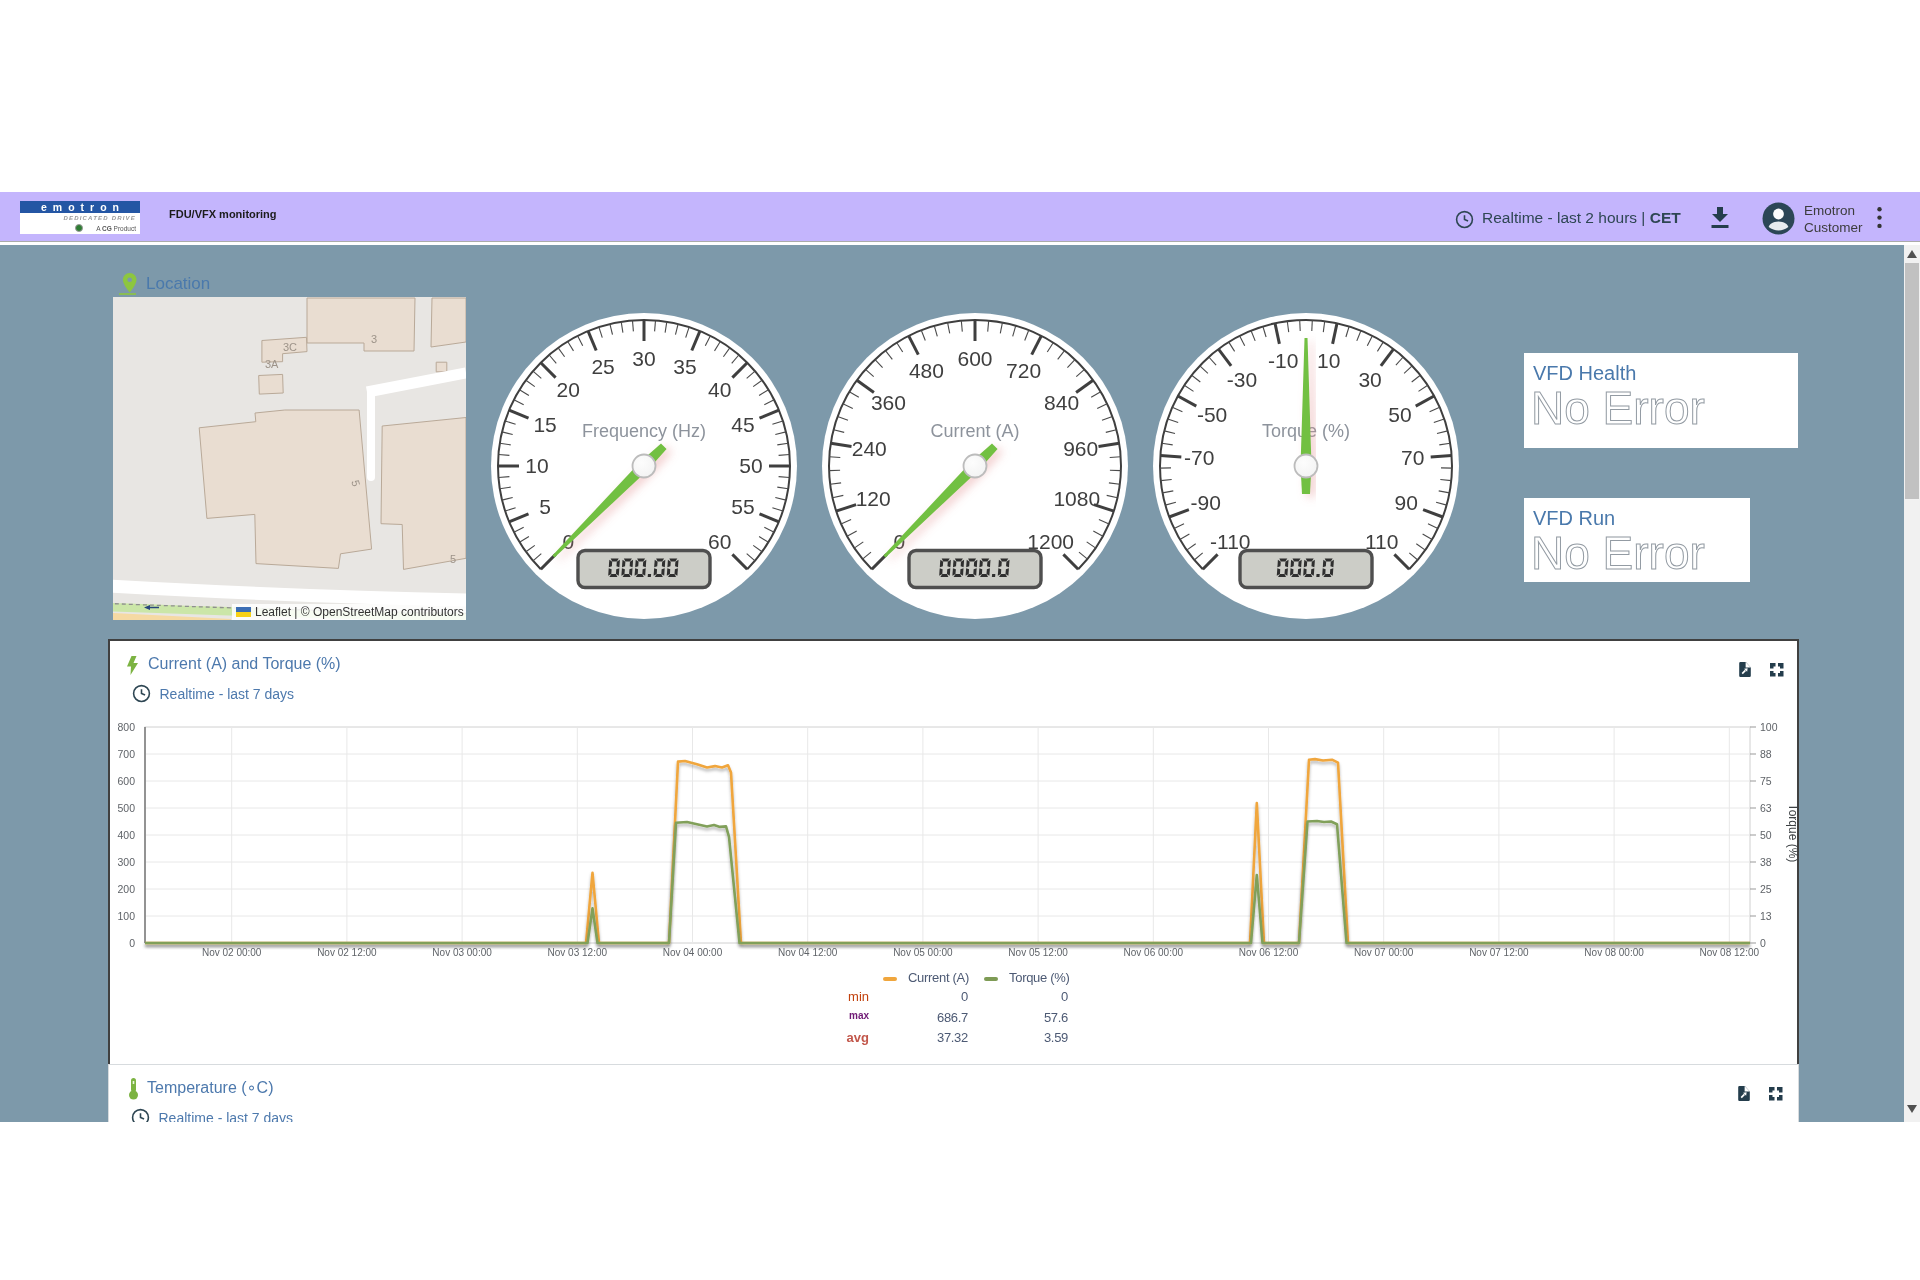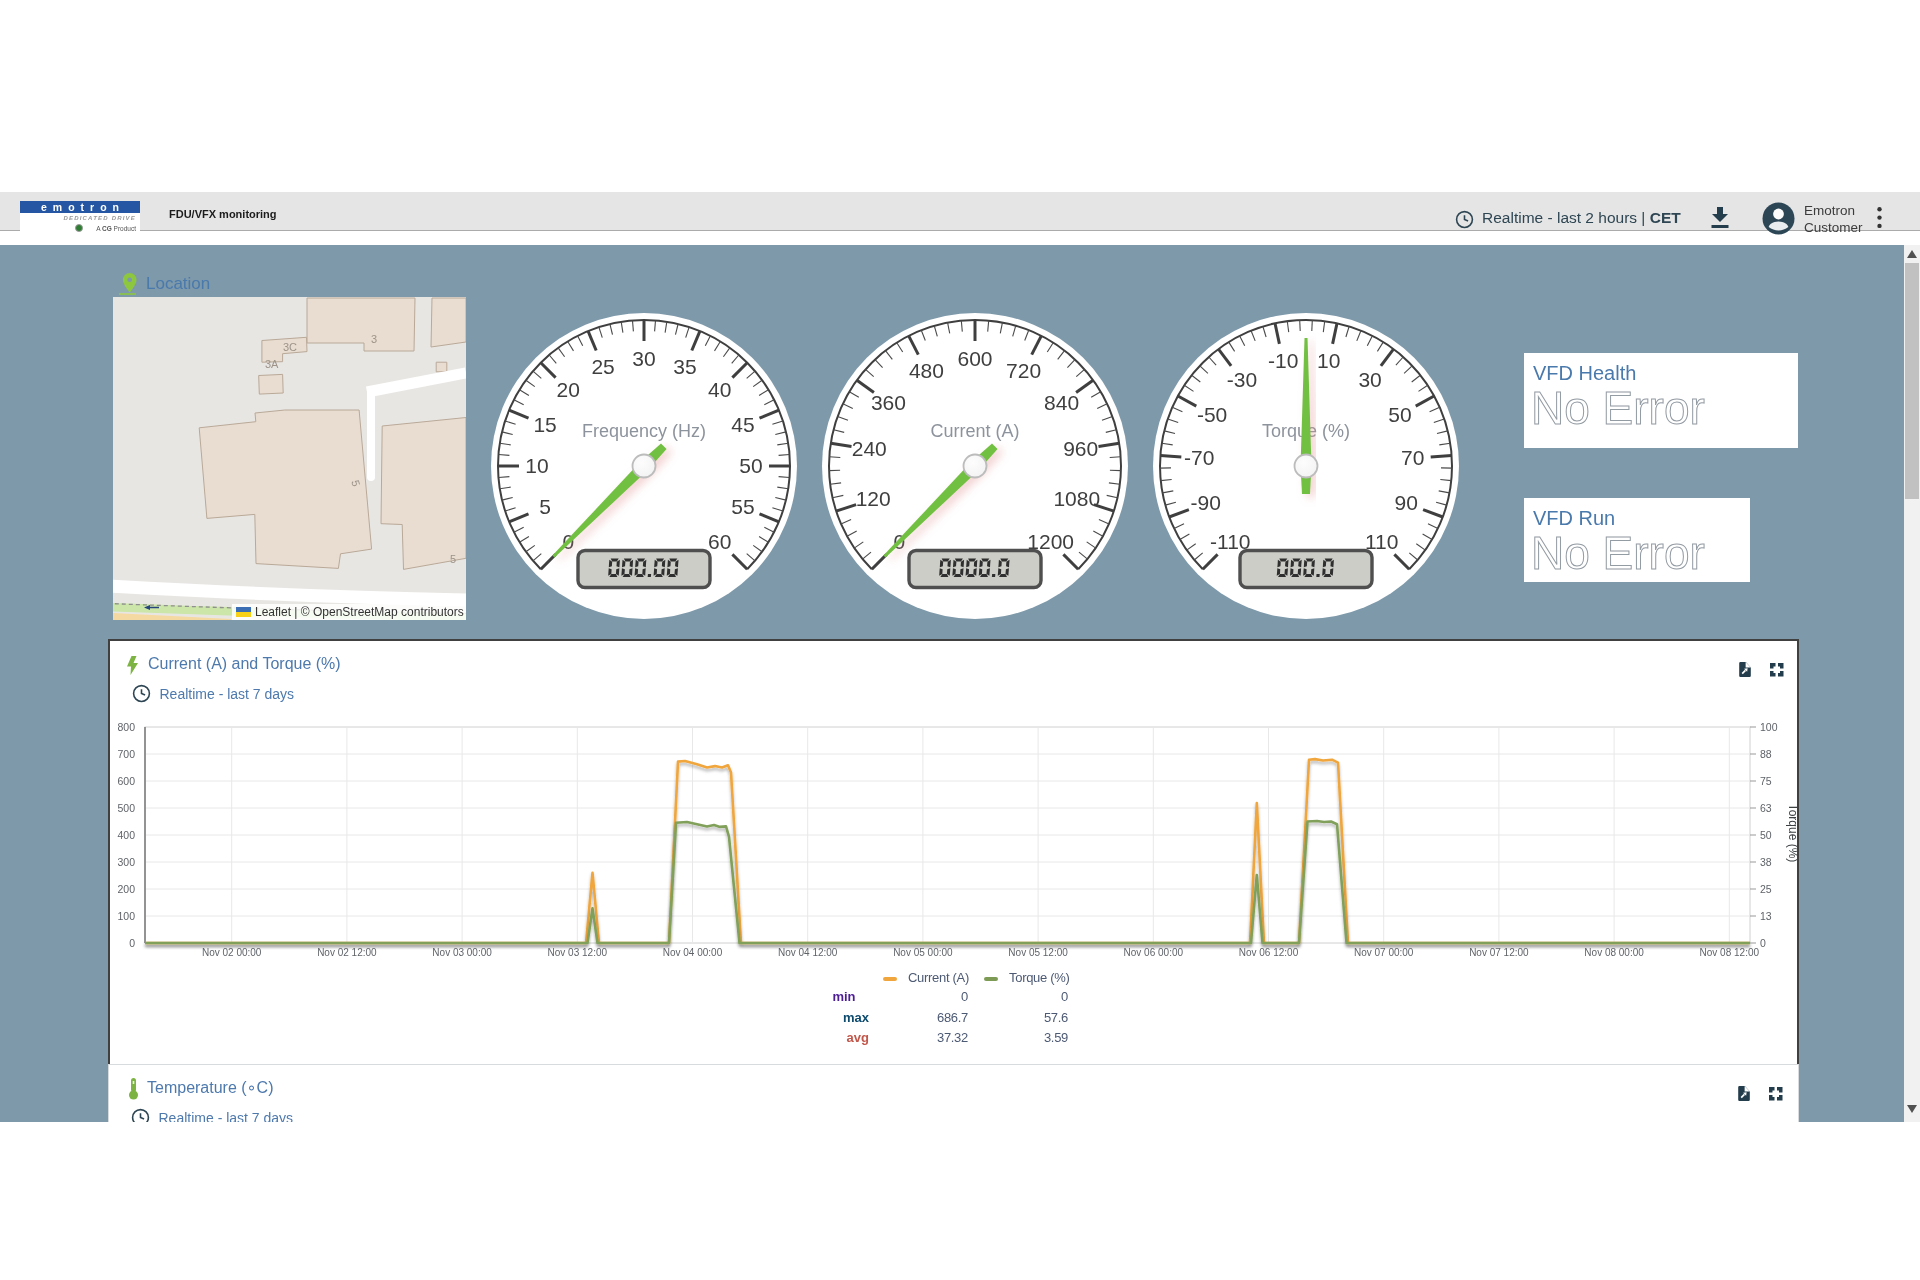--- a/index.html
+++ b/index.html
@@ -1,17 +1,17 @@
 <!DOCTYPE html>
 <html><head><meta charset="utf-8"><style>
 *{margin:0;padding:0;box-sizing:border-box}
 body{width:1920px;height:1280px;background:#ffffff;font-family:"Liberation Sans",sans-serif;position:relative;overflow:hidden}
 .abs{position:absolute}
 </style></head><body>
-<div class="abs" style="left:0;top:192px;width:1920px;height:39px;background:#e5e5e5;border-bottom:1px solid #ababab">
+<div class="abs" style="left:0;top:192px;width:1920px;height:50px;background:#c4b5fd;border-bottom:1px solid #ababab">
 <div class="abs" style="left:20px;top:9px;width:120px;height:33px;background:#ffffff">
 <div class="abs" style="left:0;top:0;width:120px;height:12px;background:#2456a4;color:#fff;font-weight:bold;font-size:10.5px;letter-spacing:6px;text-align:center;line-height:12px;padding-left:6px">emotron</div>
 <div class="abs" style="right:4px;top:14px;color:#9a9a9a;font-style:italic;font-weight:bold;font-size:6px;letter-spacing:1.2px">DEDICATED DRIVE</div>
 <div class="abs" style="right:4px;top:23.5px;color:#555;font-size:6.5px">A <b>CG</b> Product</div>
 <div class="abs" style="left:55px;top:22.5px;width:8px;height:8px;border-radius:50%;background:#2e7d32;border:1px solid #999"></div>
 </div>
 <div class="abs" style="left:169px;top:17px;font-size:11px;line-height:1;font-weight:bold;color:#1c1c1c">FDU/VFX monitoring</div>
 <svg class="abs" style="left:1455px;top:17.5px" width="19" height="19" viewBox="0 0 24 24">
       <circle cx="12" cy="12" r="10" fill="none" stroke="#2e4653" stroke-width="2"></circle>
       <path d="M12 6.5 V12 L16.5 14" fill="none" stroke="#2e4653" stroke-width="2"></path>
@@ -446,24 +446,24 @@
 <text x="1158.5" y="315" font-size="10" text-anchor="middle" fill="#5f6368" font-family="Liberation Sans, sans-serif">Nov 06 12:00</text>
 <text x="1273.7" y="315" font-size="10" text-anchor="middle" fill="#5f6368" font-family="Liberation Sans, sans-serif">Nov 07 00:00</text>
 <text x="1388.9" y="315" font-size="10" text-anchor="middle" fill="#5f6368" font-family="Liberation Sans, sans-serif">Nov 07 12:00</text>
 <text x="1504.1" y="315" font-size="10" text-anchor="middle" fill="#5f6368" font-family="Liberation Sans, sans-serif">Nov 08 00:00</text>
 <text x="1619.3" y="315" font-size="10" text-anchor="middle" fill="#5f6368" font-family="Liberation Sans, sans-serif">Nov 08 12:00</text>
 </svg>
 <div class="abs" style="left:773px;top:336px;width:14px;height:4px;background:#f0a63d;border-radius:2px"></div>
 <div class="abs" style="left:798px;top:330px;font-size:13px;line-height:1;letter-spacing:-0.3px;color:#4d5a74">Current (A)</div>
 <div class="abs" style="left:874px;top:336px;width:14px;height:4px;background:#7e9b55;border-radius:2px"></div>
 <div class="abs" style="left:899px;top:330px;font-size:13px;line-height:1;letter-spacing:-0.3px;color:#4d5a74">Torque (%)</div>
-<div class="abs" style="left:709px;top:349px;width:50px;text-align:center;font-size:13px;line-height:1;font-weight:bold;color:#4c1d95">min</div>
+<div class="abs" style="left:709px;top:349px;width:50px;text-align:right;font-size:13px;line-height:1;font-weight:normal;color:#c2410c">min</div>
 <div class="abs" style="left:778px;top:349px;width:80px;text-align:right;font-size:13px;line-height:1;letter-spacing:-0.3px;color:#4d5a74">0</div>
 <div class="abs" style="left:878px;top:349px;width:80px;text-align:right;font-size:13px;line-height:1;letter-spacing:-0.3px;color:#4d5a74">0</div>
-<div class="abs" style="left:709px;top:369.5px;width:50px;text-align:right;font-size:13px;line-height:1;font-weight:bold;color:#0c4a6e">max</div>
+<div class="abs" style="left:709px;top:369.5px;width:50px;text-align:right;font-size:10px;line-height:1;font-weight:bold;color:#701a75">max</div>
 <div class="abs" style="left:778px;top:369.5px;width:80px;text-align:right;font-size:13px;line-height:1;letter-spacing:-0.3px;color:#4d5a74">686.7</div>
 <div class="abs" style="left:878px;top:369.5px;width:80px;text-align:right;font-size:13px;line-height:1;letter-spacing:-0.3px;color:#4d5a74">57.6</div>
 <div class="abs" style="left:709px;top:390px;width:50px;text-align:right;font-size:13px;line-height:1;font-weight:bold;color:#c2574b">avg</div>
 <div class="abs" style="left:778px;top:390px;width:80px;text-align:right;font-size:13px;line-height:1;letter-spacing:-0.3px;color:#4d5a74">37.32</div>
 <div class="abs" style="left:878px;top:390px;width:80px;text-align:right;font-size:13px;line-height:1;letter-spacing:-0.3px;color:#4d5a74">3.59</div>
 </div>
 <div class="abs" style="left:108px;top:819px;width:1691px;height:80px;background:#ffffff;border:1px solid #d7dbde">
 <svg class="abs" style="left:19px;top:13px" width="11" height="22" viewBox="0 0 11 22">
         <rect x="3" y="0" width="5" height="14" rx="2.5" fill="#7cb342"></rect>
         <circle cx="5.5" cy="17" r="4.5" fill="#7cb342"></circle>

